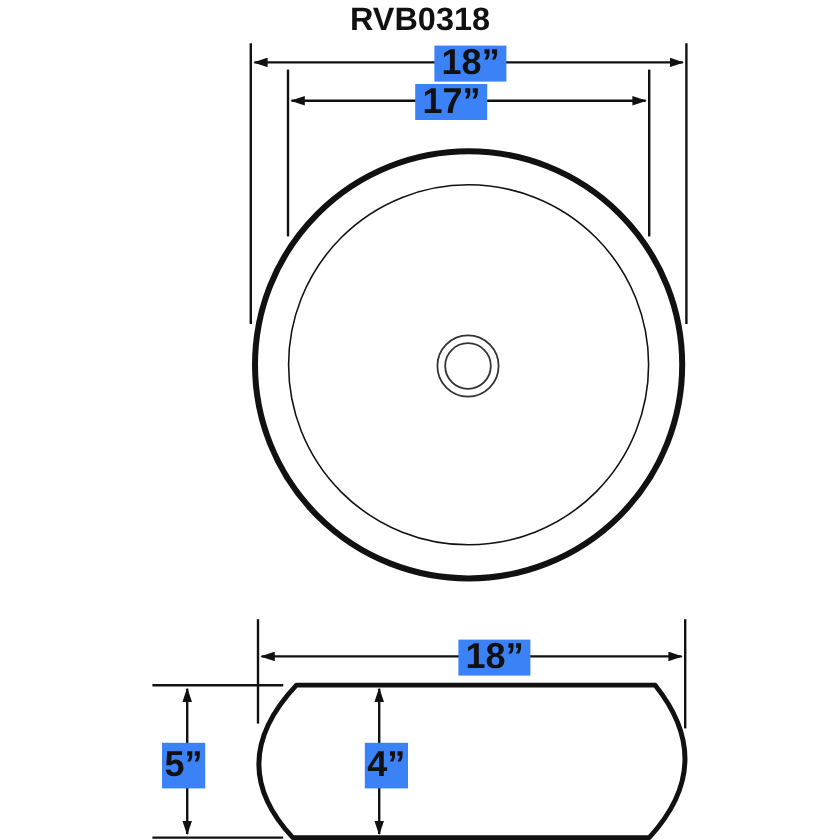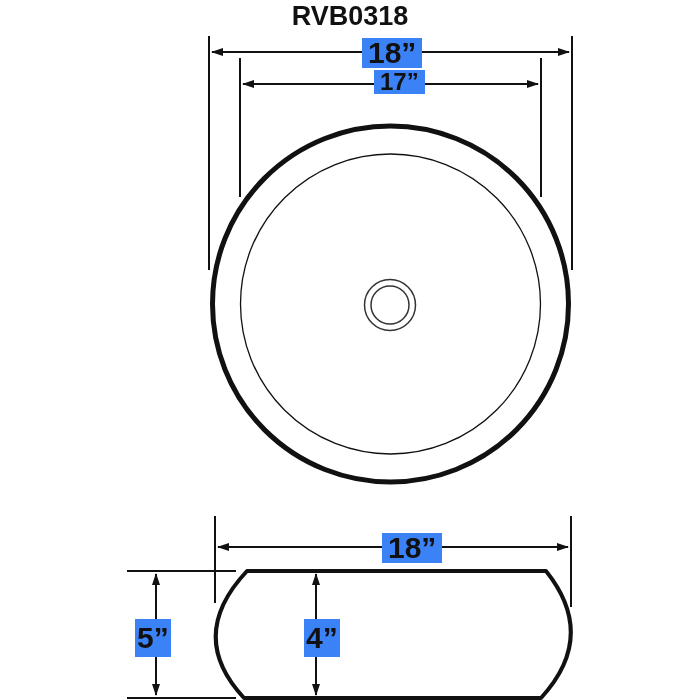--- a/index.html
+++ b/index.html
@@ -51,18 +51,18 @@
       <line x1="218" y1="547" x2="568" y2="547" stroke="#111" stroke-width="2" marker-start="url(#ah)" marker-end="url(#ah)"></line>
 
       <line x1="156" y1="574" x2="156" y2="695" stroke="#111" stroke-width="2" marker-start="url(#ah)" marker-end="url(#ah)"></line>
       <line x1="316" y1="574" x2="316" y2="695" stroke="#111" stroke-width="2" marker-start="url(#ah)" marker-end="url(#ah)"></line>
 
       <path d="M247,571 L546,571 Q598,636 541,698 L244,698 Q186,636 247,571 Z" fill="none" stroke="#111" stroke-width="4" stroke-linejoin="round"></path>
     </g>
   </svg>
 
   <div class="lbl" style="left:362px;top:38px;font-size:30px;padding:0 6px;">18”</div>
-  <div class="lbl" style="left:374px;top:70px;font-size:24px;padding:0 6px;">17”</div>
+  <div class="lbl" style="left:346px;top:70px;font-size:30px;padding:0 6px;">17”</div>
 
   <div class="lbl" style="left:382px;top:533px;font-size:30px;padding:0 6px;">18”</div>
   <div class="lbl" style="left:135px;top:619px;font-size:30px;padding:4px 2px;">5”</div>
   <div class="lbl" style="left:304px;top:619px;font-size:30px;padding:4px 2px;">4”</div>
 </div>
 
 </body></html>

